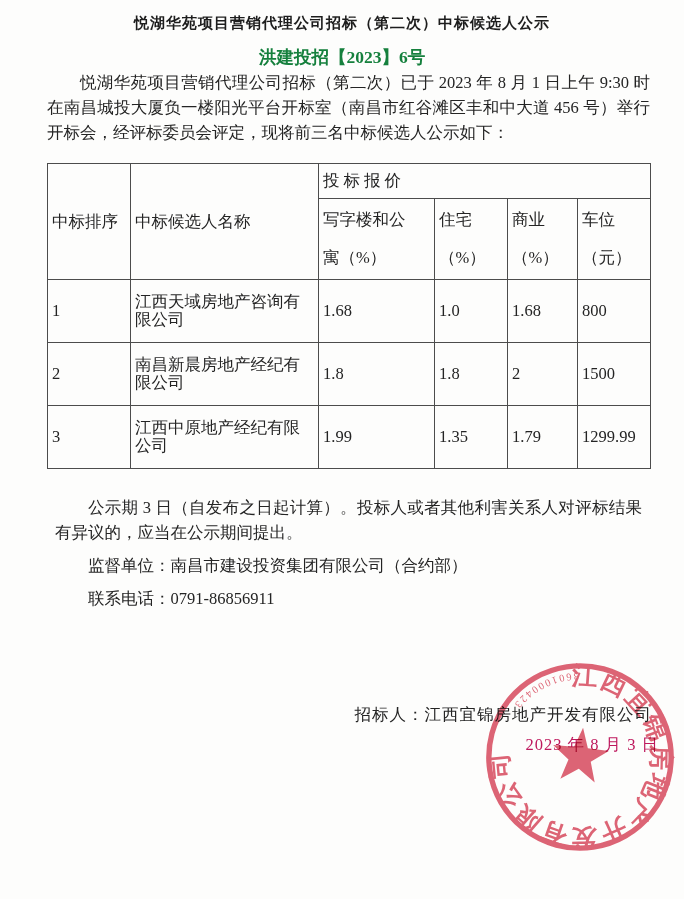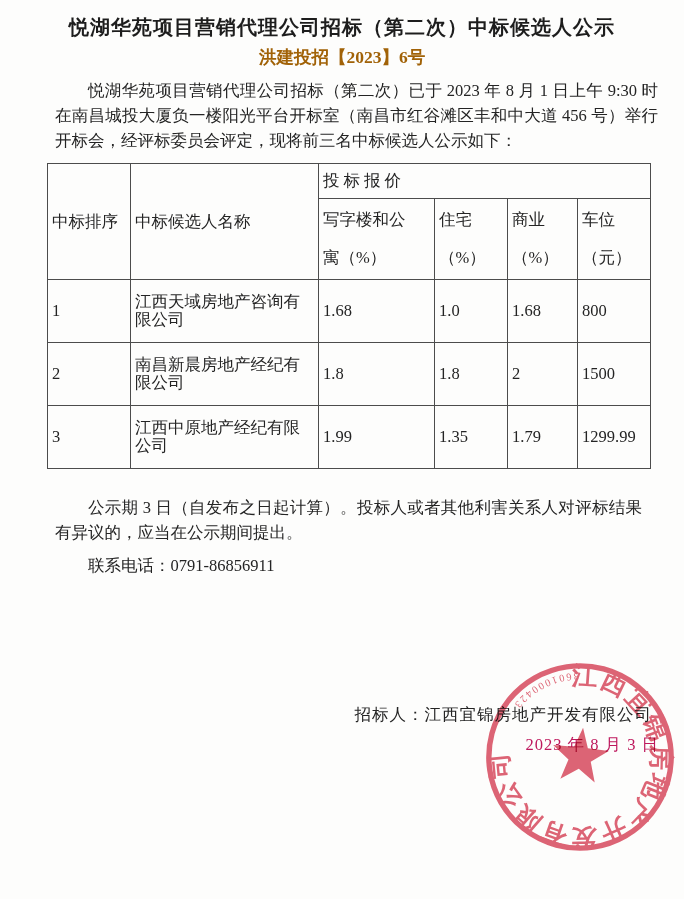--- a/index.html
+++ b/index.html
@@ -8,31 +8,31 @@
     width:684px;height:899px;
     margin:0 auto;
     background:#fdfdfc;
     color:#222;
     font-family:"Liberation Serif","DejaVu Serif",serif;
     overflow:hidden;
   }
   .title{
     position:absolute;top:14px;left:10px;right:10px;
     margin:0;text-align:center;
-    font-size:20px;font-weight:bold;color:#1d1d1d;
+    font-size:15px;font-weight:bold;color:#1d1d1d;
     letter-spacing:1px;
   }
   .subtitle{
     position:absolute;top:45px;left:0;right:0;
     text-align:center;
-    font-size:17.5px;font-weight:bold;color:#a16207;
+    font-size:17.5px;font-weight:bold;color:#15803d;
   }
   .intro{
     position:absolute;top:70px;left:47px;width:603px;
-    margin:8px;font-size:16.5px;line-height:25px;
+    margin:0;font-size:16.5px;line-height:25px;
     text-align:justify;text-indent:2em;color:#242424;
   }
   table.bid-table{
     position:absolute;top:163px;left:47px;width:603px;
     border-collapse:collapse;table-layout:fixed;
     font-size:16.5px;color:#242424;
   }
   table.bid-table td{
     border:1.5px solid #4c4c4c;
     text-align:left;vertical-align:middle;
@@ -125,20 +125,21 @@
         <td>1.99</td>
         <td>1.35</td>
         <td>1.79</td>
         <td>1299.99</td>
       </tr>
     </tbody>
   </table>
 
   <div class="footer-block">
     <p>公示期 3 日（自发布之日起计算）。投标人或者其他利害关系人对评标结果有异议的，应当在公示期间提出。</p>
+    <p>监督单位：南昌市建设投资集团有限公司（合约部）</p>
     <p>联系电话：0791-86856911</p>
   </div>
 
   <div class="tenderer">招标人：江西宜锦房地产开发有限公司</div>
   <div class="sign-date">2023 年 8 月 3 日</div>
 
   <svg class="seal" viewBox="0 0 200 200" aria-hidden="true">
     <defs>
       <path id="sealTextPath" d="M 100 174 A 74 74 0 1 1 100 26 A 74 74 0 0 1 100 174"></path>
       <path id="sealSerialPath" d="M 39.2 160.8 A 86 86 0 0 0 160.8 160.8"></path>

